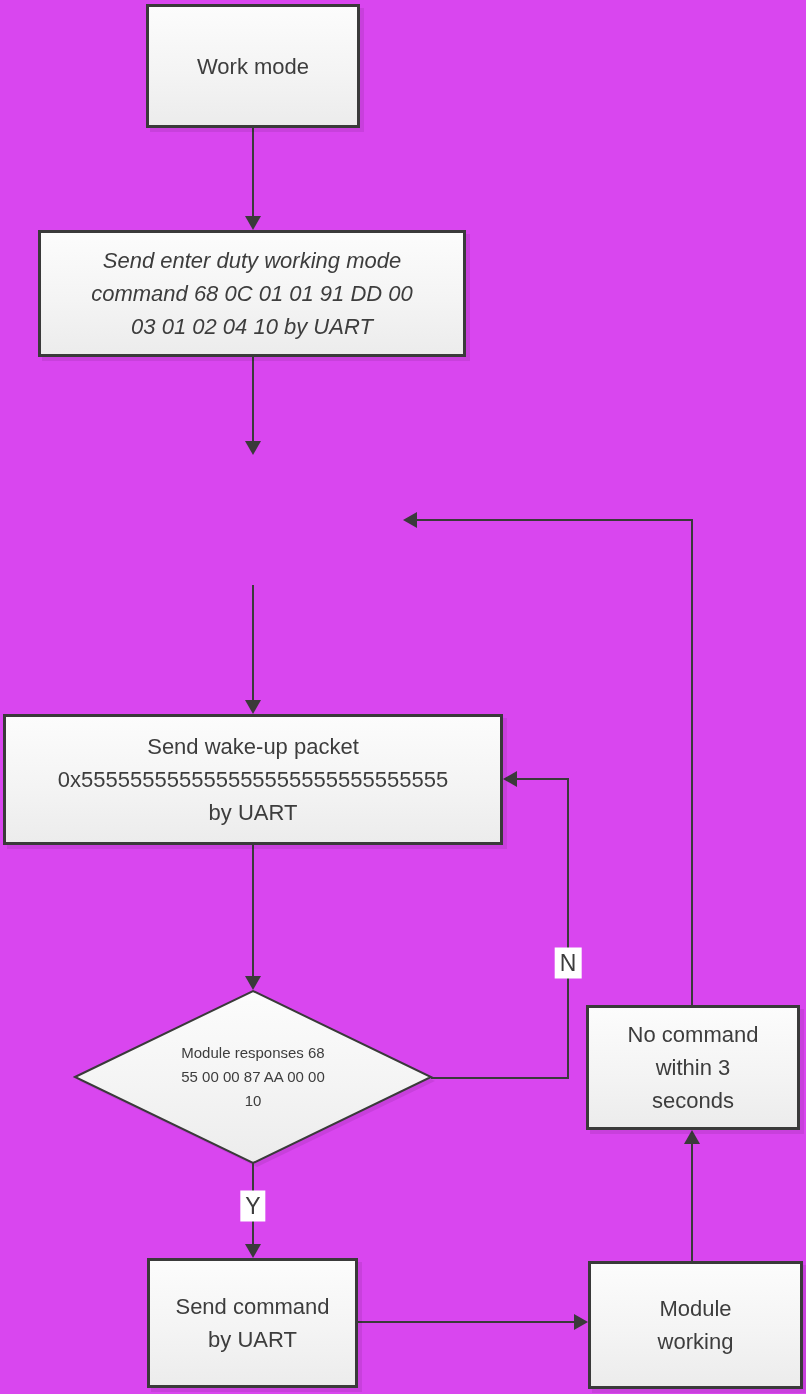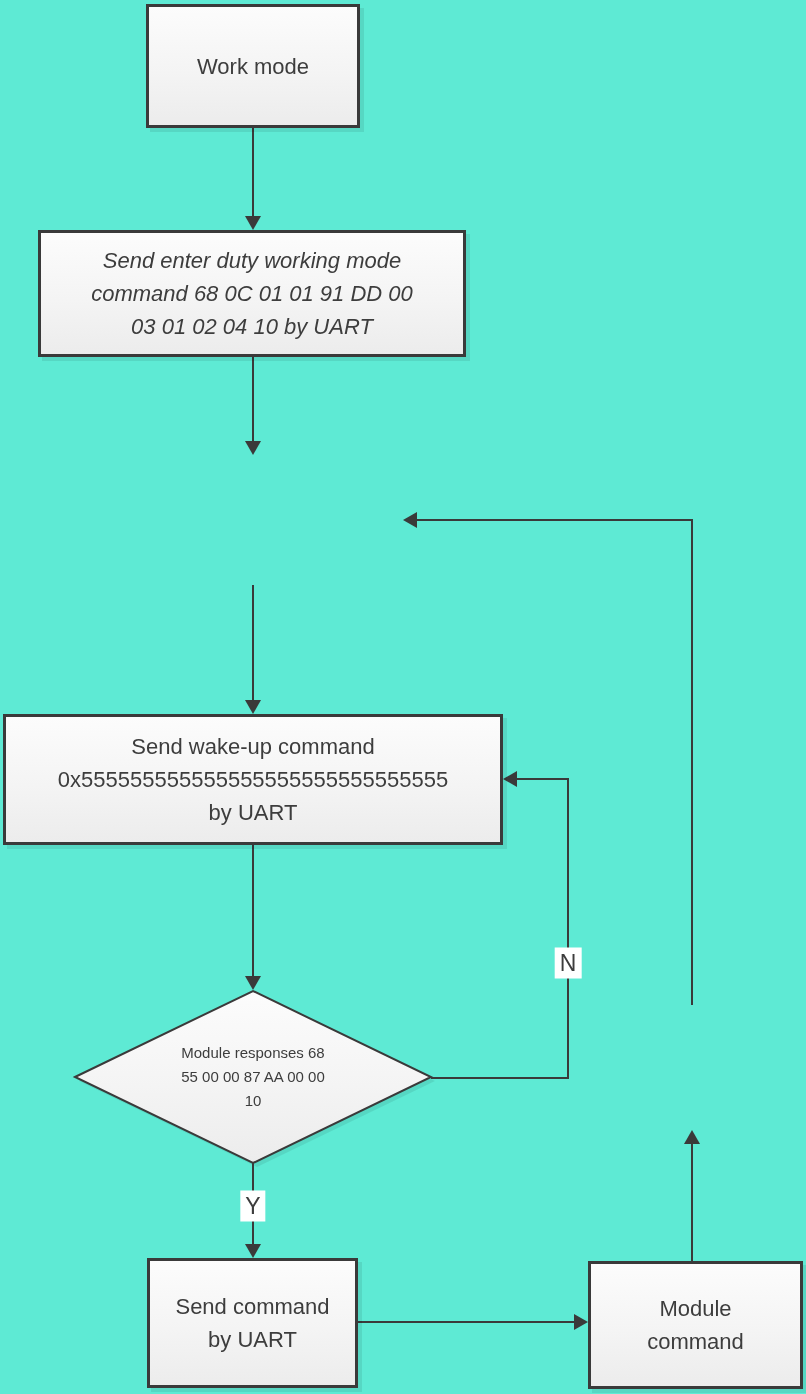--- a/index.html
+++ b/index.html
@@ -4,21 +4,21 @@
 <style>
   html, body {
     margin: 0;
     padding: 0;
     background: #ffffff;
   }
   #canvas {
     position: relative;
     width: 806px;
     height: 1394px;
-    background: #5eead4;
+    background: #d946ef;
     font-family: "Liberation Sans", sans-serif;
     color: #3d3d3d;
     overflow: hidden;
   }
   #connectors {
     position: absolute;
     left: 0;
     top: 0;
     z-index: 1;
   }
@@ -141,32 +141,35 @@
     </g>
   </svg>
 
   <div class="node" id="node-work-mode">Work mode</div>
 
   <div class="node" id="node-send-enter-duty">Send enter duty working mode
 command 68 0C 01 01 91 DD 00
 03 01 02 04 10 by UART</div>
 
 
-  <div class="node" id="node-send-wakeup">Send wake-up command
+  <div class="node" id="node-send-wakeup">Send wake-up packet
 0x555555555555555555555555555555
 by UART</div>
 
   <div class="diamond-label">Module responses 68
 55 00 00 87 AA 00 00
 10</div>
 
+  <div class="node" id="node-no-command">No command
+within 3
+seconds</div>
 
   <div class="node" id="node-send-command">Send command
 by UART</div>
 
   <div class="node" id="node-module-response">Module
-command</div>
+working</div>
 
   <div class="edge-label" id="label-yes">Y</div>
 
   <div class="edge-label" id="label-no">N</div>
 
 </div>
 
 </body></html>

